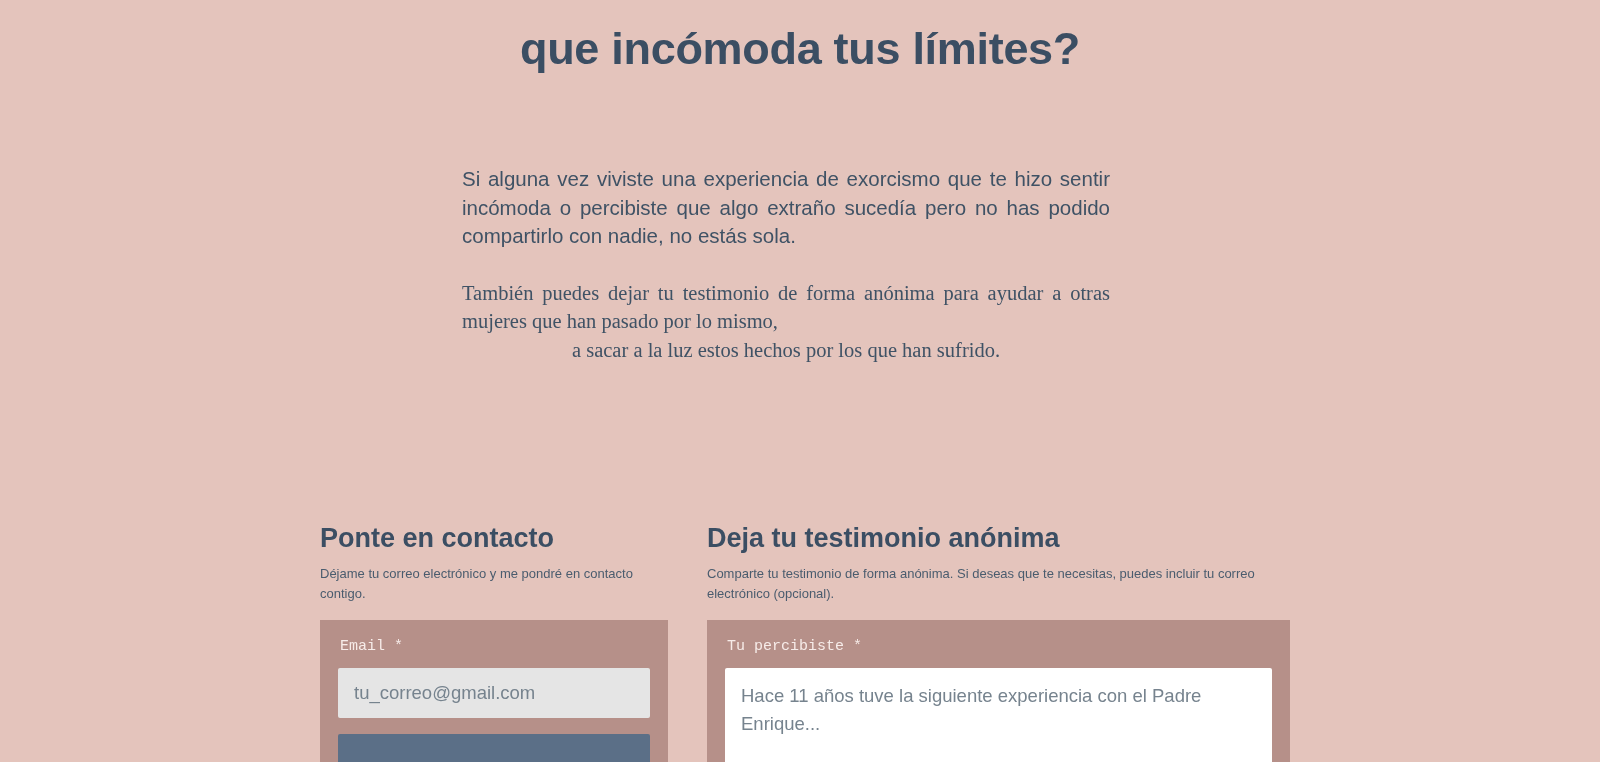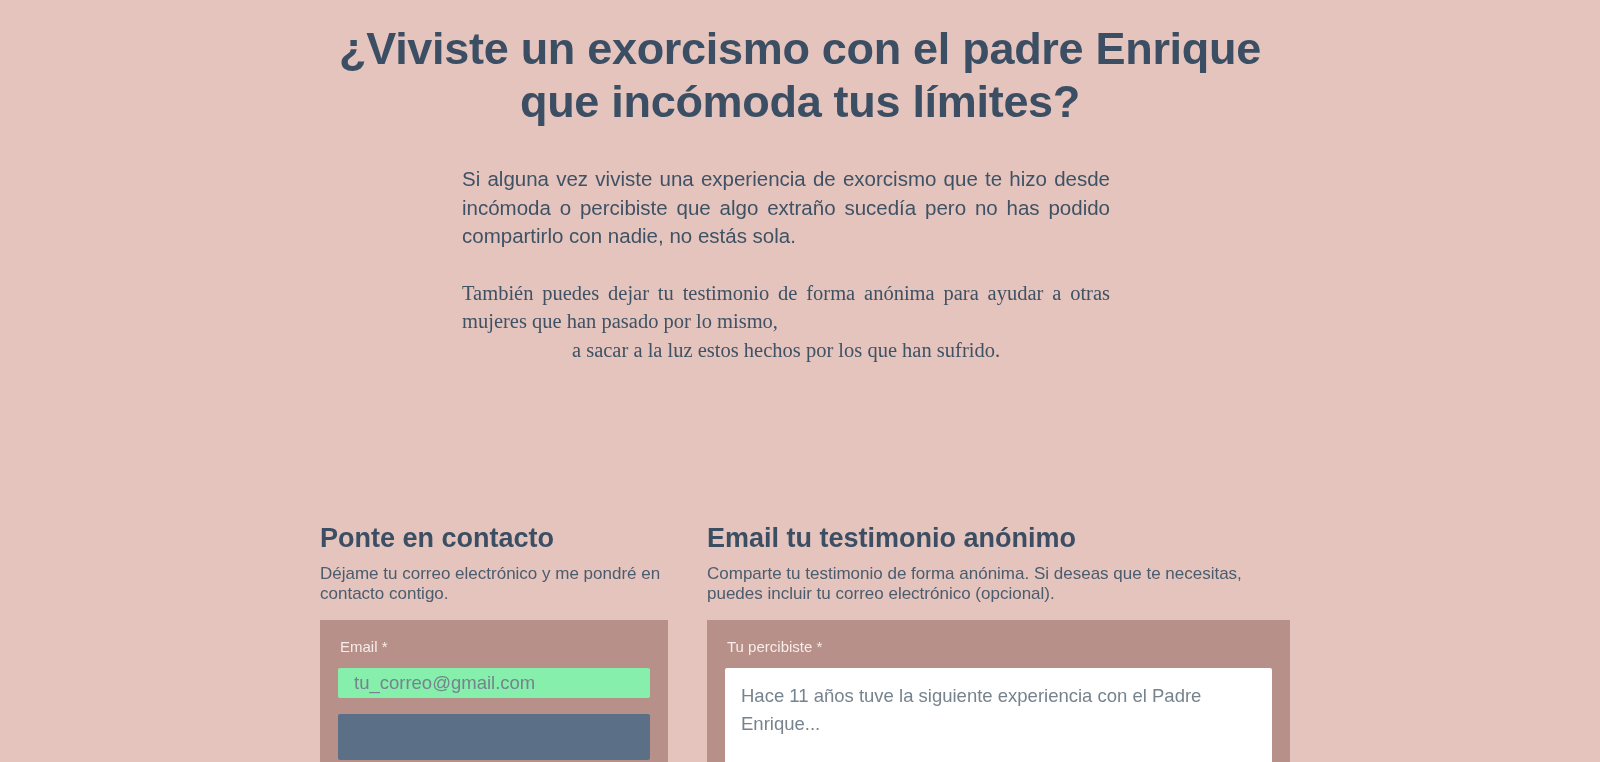--- a/index.html
+++ b/index.html
@@ -77,49 +77,50 @@
   }
   .col-title {
     margin: 0 0 10px 0;
     font-size: 27px;
     font-weight: bold;
     color: #3b4e63;
     line-height: 1.1;
   }
   .col-sub {
     margin: 0 0 16px 0;
-    font-size: 17px;
+    font-size: 13px;
     line-height: 20px;
     color: #4a5c6e;
   }
   .form-card {
     background: #b69089;
     padding: 18px 18px 20px 18px;
     box-sizing: border-box;
   }
   .col-left .form-card {
     width: 348px;
   }
   .col-right .form-card {
     width: 583px;
   }
   .field-label {
     display: block;
     font-size: 15px;
     color: #f7ece9;
     margin: 0 0 13px 2px;
+    font-family: Liberation Mono, monospace;
   }
   .text-input {
     display: block;
     width: 100%;
     box-sizing: border-box;
-    background: #86efac;
+    background: #e5e5e5;
     border: none;
     border-radius: 2px;
-    padding: 4px 16px;
+    padding: 14px 16px;
     font-family: "Liberation Sans", sans-serif;
     font-size: 18.5px;
     color: #6f7d88;
     outline: none;
   }
   .textarea {
     display: block;
     width: 100%;
     box-sizing: border-box;
     background: #ffffff;
@@ -152,46 +153,45 @@
     color: #76838e;
     opacity: 1;
   }
 </style>
 </head>
 <body>
 
 <div class="page">
 
   <h1 class="headline">
-    <span class="line">¿Viviste un exorcismo con el padre Enrique</span>
     <span class="line">que incómoda tus límites?</span>
   </h1>
 
   <div class="intro">
-    <p>Si alguna vez viviste una experiencia de exorcismo que te hizo desde incómoda o percibiste que algo extraño sucedía pero no has podido compartirlo con nadie, no estás sola.</p>
+    <p>Si alguna vez viviste una experiencia de exorcismo que te hizo sentir incómoda o percibiste que algo extraño sucedía pero no has podido compartirlo con nadie, no estás sola.</p>
     <p>
       <span>También puedes dejar tu testimonio de forma anónima para ayudar a otras mujeres que han pasado por lo mismo,</span>
       <span class="nojust">a sacar a la luz estos hechos por los que han sufrido.</span>
     </p>
   </div>
 
   <div class="columns">
 
     <div class="col-left">
       <h2 class="col-title">Ponte en contacto</h2>
       <p class="col-sub">Déjame tu correo electrónico y me pondré en contacto contigo.</p>
       <div class="form-card">
         <label class="field-label">Email *</label>
         <input class="text-input" type="text" placeholder="tu_correo@gmail.com" style="">
         <button class="submit-btn"></button>
       </div>
     </div>
 
     <div class="col-right">
-      <h2 class="col-title">Email tu testimonio anónimo</h2>
+      <h2 class="col-title">Deja tu testimonio anónima</h2>
       <p class="col-sub">Comparte tu testimonio de forma anónima. Si deseas que te necesitas, puedes incluir tu correo electrónico (opcional).</p>
       <div class="form-card">
         <label class="field-label">Tu percibiste *</label>
         <textarea class="textarea" placeholder="Hace 11 años tuve la siguiente experiencia con el Padre Enrique..." style=""></textarea>
       </div>
     </div>
 
   </div>
 </div>
 

